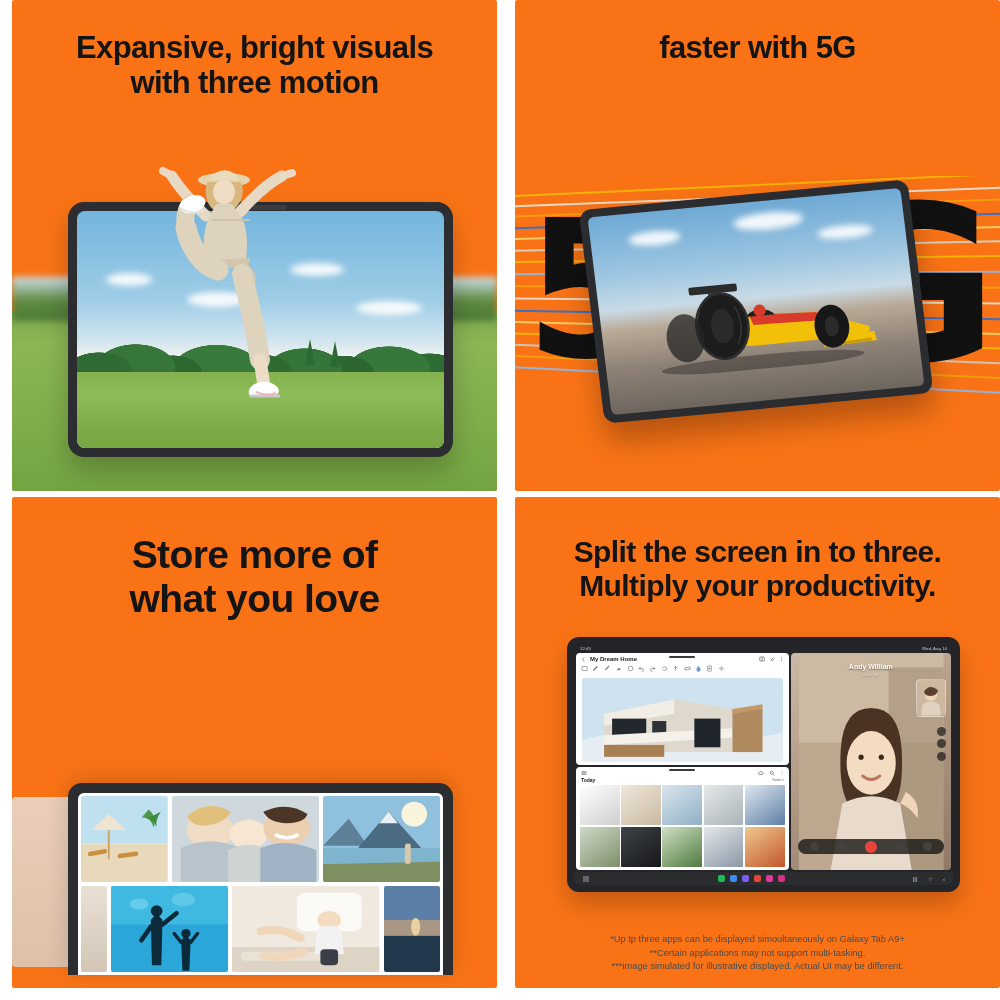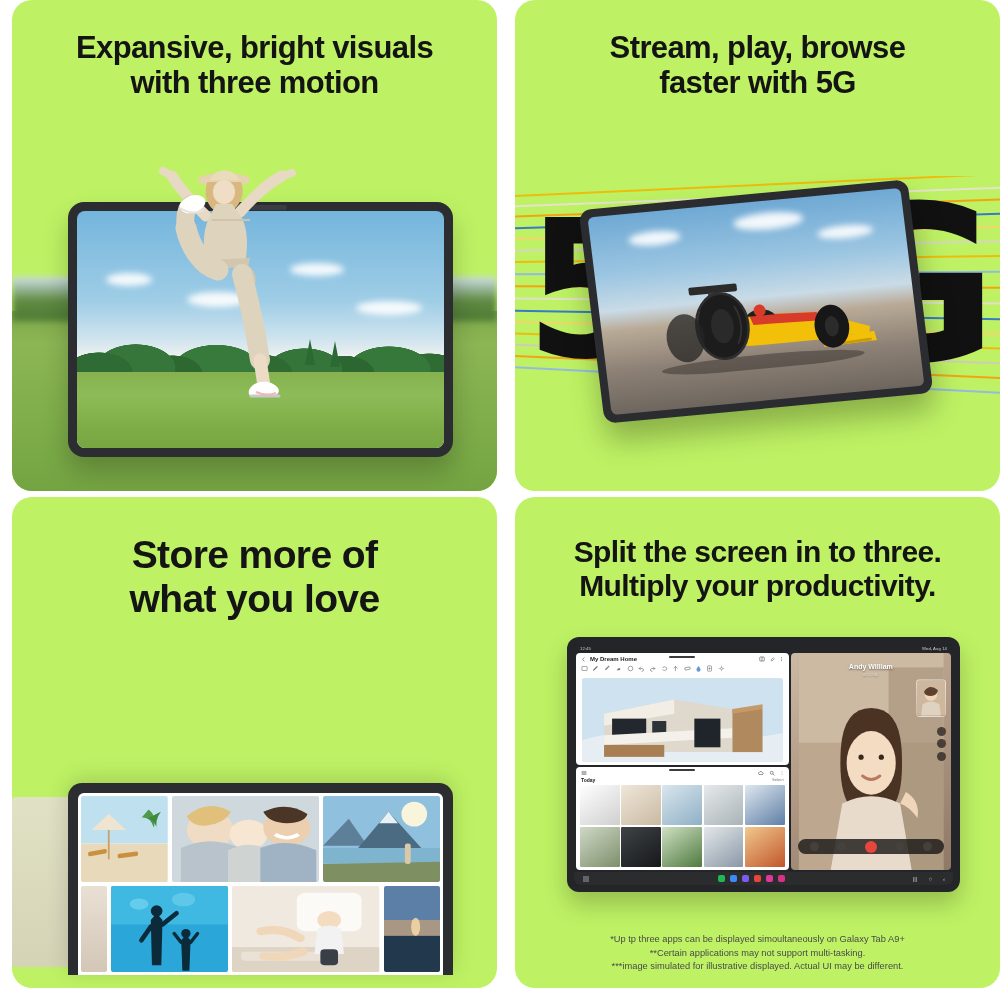--- a/index.html
+++ b/index.html
@@ -10,22 +10,22 @@
     width:1000px; height:1000px;
     display:grid;
     grid-template-columns:497px 497px;
     grid-template-rows:491px 491px;
     gap:6px 6px;
     padding:0px;
     background:#ffffff;
   }
   .panel {
     position:relative;
-    background:#bef264;
-    border-radius:20px;
+    background:#f97316;
+    border-radius:2px;
     overflow:hidden;
     margin-left:12px;
   }
   .heading {
     position:relative;
     z-index:30;
     text-align:center;
     color:#141414;
     font-weight:700;
     letter-spacing:-0.6px;
@@ -238,21 +238,20 @@
           <path d="M120 266 c6 -6, 20 -6, 26 2 c3 5, -2 9, -11 9 l-14 0 c-5 0, -6 -7, -1 -11 z" fill="#ffffff"></path>
           <path d="M119 276 l28 0" stroke="#c9c9c9" stroke-width="3" fill="none" stroke-linecap="round"></path>
           <path d="M124 272 c7 3, 15 3, 20 1" stroke="#f0b5bd" stroke-width="2.4" fill="none"></path>
         </g>
       </svg>
     </div>
   </section>
 
   <section class="panel">
     <div class="heading h-p2">
-      <div>Stream, play, browse</div>
       <div>faster with 5G</div>
     </div>
 
     <div class="p2-stage">
       <div class="streaks">
         <div class="streak" style="top:8px;background:#f2b705;transform:rotate(-2.6deg);"></div>
         <div class="streak" style="top:20px;background:#e8e2d4;transform:rotate(-2.2deg);"></div>
         <div class="streak" style="top:31px;background:#f59e0b;transform:rotate(-2.0deg);"></div>
         <div class="streak" style="top:44px;background:#2f6fd0;transform:rotate(-1.7deg);"></div>
         <div class="streak" style="top:56px;background:#f7d36b;transform:rotate(-1.4deg);"></div>

